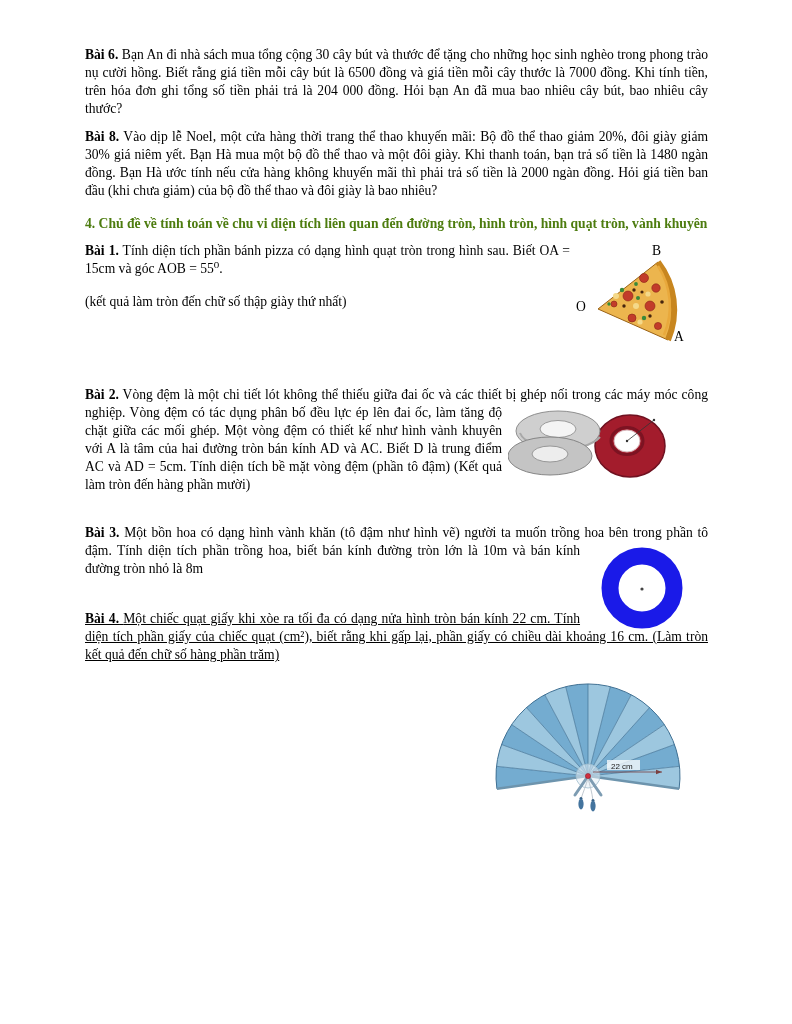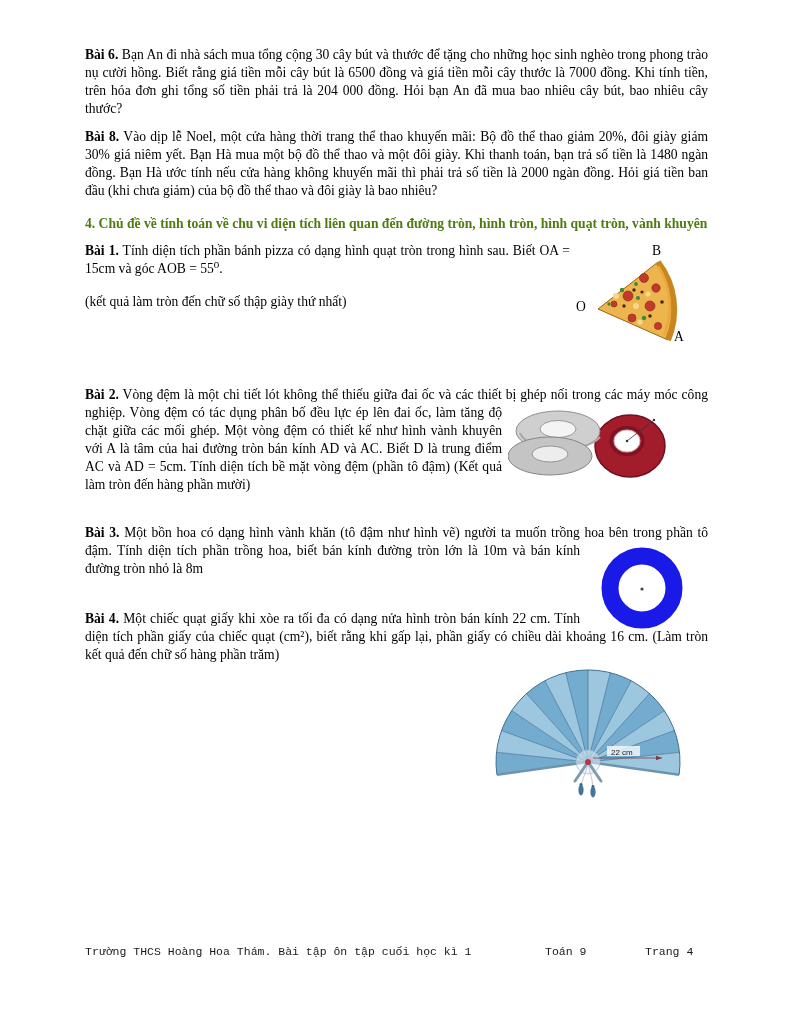--- a/index.html
+++ b/index.html
@@ -20,21 +20,21 @@
   .note { margin:15px 0 0 0; text-align:left; }
 
   .fig { display:block; }
   .fig-pizza { float:right; width:130px; height:112px; position:relative; margin:2px 0 0 8px; }
   .fig-pizza .lbl { position:absolute; font-size:13.6px; line-height:14px; font-style:normal; }
   .fig-washers { float:right; width:200px; height:74px; margin:2px 0 2px 6px; }
   .fig-washers svg { display:block; }
   .fig-ring { float:right; width:122px; height:76px; margin:2px 0 0 6px; overflow:visible; }
   .fig-ring svg { display:block; margin-left:12px; }
   .prob-bai3 { min-height:80px; margin-bottom:6px;margin-top:30px; }
-  .prob-bai4 { margin-bottom:2px; }
+  .prob-bai4 { margin-bottom:16px;text-decoration:underline; }
   .fig-fan { width:196px; height:134px; margin:0 0 0 405px; }
 
   .footer {
     position:absolute; left:85px; top:943px; width:640px; height:16px;
     font-family:"Liberation Mono","DejaVu Sans Mono",monospace;
     font-size:11.5px; color:#1a1a1a; white-space:nowrap;
   }
   .footer span { position:absolute; top:0; }
   .f-school { left:0; }
   .f-subject { left:460px; }
@@ -196,18 +196,13 @@
           <line x1="103" y1="92" x2="172" y2="92" stroke="#7a4040" stroke-width="0.8"></line>
           <polygon points="172,92 166,89.8 166,94.2" fill="#7a4040"></polygon>
           <circle cx="98" cy="96" r="2.6" fill="#cf2e3e" stroke="#8a1020" stroke-width="0.5"></circle>
           <text x="121" y="88.5" font-size="8" fill="#222222" font-family="Liberation Sans, sans-serif">22 cm</text>
         </g>
       </svg>
     </div>
 
   </div>
 
-  <div class="footer">
-    <span class="f-school">Trường THCS Hoàng Hoa Thám. Bài tập ôn tập cuối học kì 1</span>
-    <span class="f-subject">Toán 9</span>
-    <span class="f-page">Trang 4</span>
-  </div>
 </div>
 
 </body></html>

